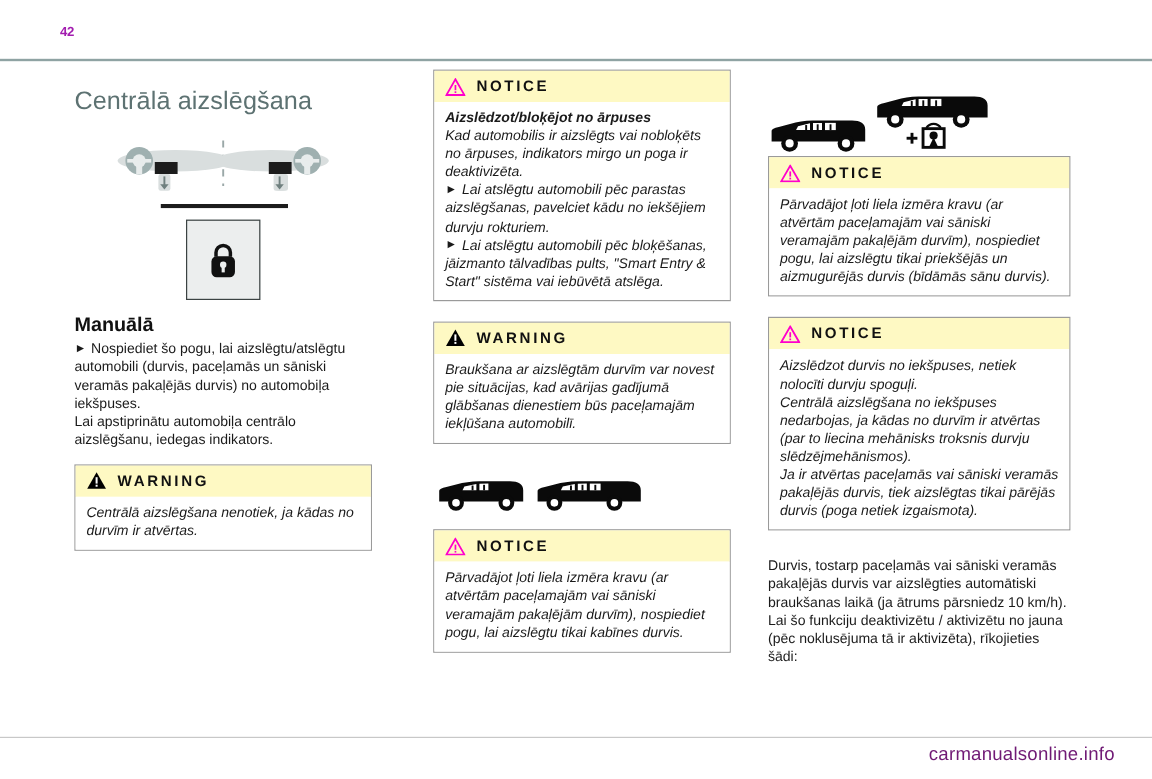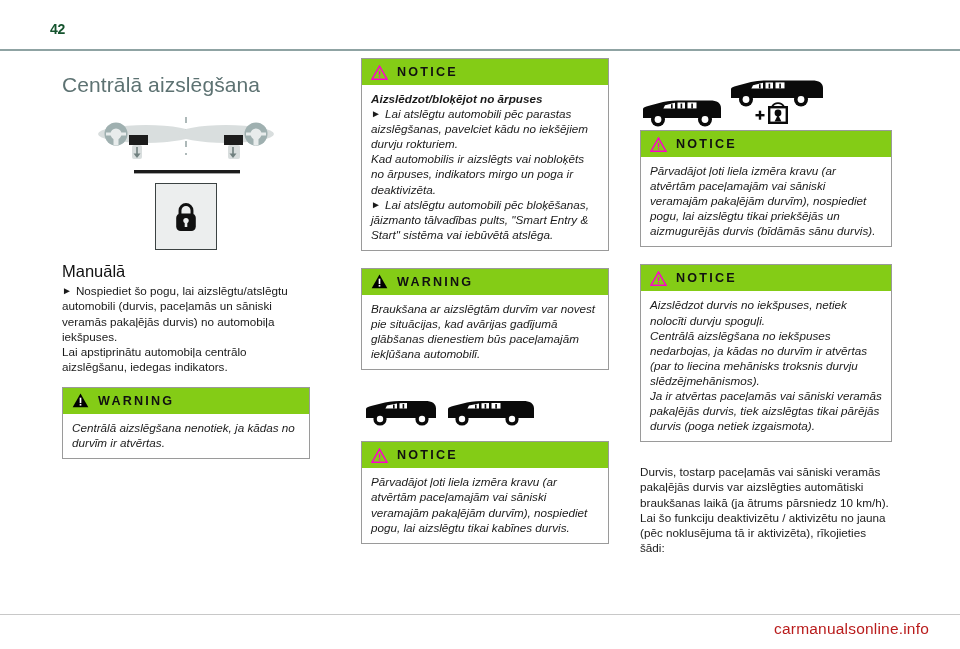--- a/index.html
+++ b/index.html
@@ -14,23 +14,23 @@
     font-family: "Liberation Sans", sans-serif;
     color: #1a1a1a;
     overflow: hidden;
   }
 
   
   .page-number {
     position: absolute;
     left: 50px;
     top: 21px;
-    font-size: 14px;
+    font-size: 11px;
     font-weight: bold;
-    color: #14532d;
+    color: #a21caf;
     letter-spacing: -0.2px;
   }
   .header-rule {
     position: absolute;
     left: 0;
     right: 0;
     top: 49px;
     height: 2px;
     background: #8fa3a3;
   }
@@ -57,21 +57,21 @@
     margin: 14px 0 0 0;
     font-size: 21px;
     font-weight: normal;
     color: #5d7272;
     letter-spacing: 0.1px;
     line-height: 1.2;
   }
   h2.subhead {
     margin: 0 0 2px 0;
     font-size: 16.5px;
-    font-weight: normal;
+    font-weight: bold;
     color: #111111;
     line-height: 1.22;
   }
   p.body {
     margin: 0;
     font-size: 11.7px;
     line-height: 15.1px;
     color: #1a1a1a;
   }
   p.body + p.body { margin-top: 0; }
@@ -84,21 +84,21 @@
     padding-right: 4px;
   }
 
   
   .admon {
     border: 1px solid #9a9a9a;
     background: #ffffff;
     box-sizing: border-box;
   }
   .admon-head {
-    background: #84cc16;
+    background: #fef9c3;
     padding: 5px 8px 5px 9px;
     display: flex;
     align-items: center;
     gap: 9px;
     height: 26px;
     box-sizing: border-box;
   }
   .admon-head .label {
     font-size: 12.6px;
     font-weight: bold;
@@ -176,21 +176,21 @@
     right: 0;
     top: 614px;
     height: 1px;
     background: #c8c8c8;
   }
   .footer-url {
     position: absolute;
     right: 31px;
     top: 620px;
     font-size: 15.5px;
-    color: #b91c1c;
+    color: #701a75;
     letter-spacing: 0.2px;
   }
 </style>
 </head>
 <body>
 
 <div class="page-number">42</div>
 <div class="header-rule"></div>
 
 <div class="columns">
@@ -271,22 +271,22 @@
       <div class="admon-head">
         <svg class="tri" viewBox="0 0 20 18" xmlns="http://www.w3.org/2000/svg">
           <path d="M10 1.3 L19 17 L1 17 Z" fill="none" stroke="#ff00cc" stroke-width="1.8" stroke-linejoin="miter"></path>
           <rect x="9.2" y="7" width="1.7" height="5.2" fill="#ff00cc"></rect>
           <rect x="9.2" y="13.3" width="1.7" height="1.7" fill="#ff00cc"></rect>
         </svg>
         <span class="label">NOTICE</span>
       </div>
       <div class="admon-body">
         <p class="strongline">Aizslēdzot/bloķējot no ārpuses</p>
+        <p>Kad automobilis ir aizslēgts vai nobloķēts no ārpuses, indikators mirgo un poga ir deaktivizēta.</p>
         <p><span class="arrow">►</span><span>Lai atslēgtu automobili pēc parastas aizslēgšanas, pavelciet kādu no iekšējiem durvju rokturiem.</span></p>
-        <p>Kad automobilis ir aizslēgts vai nobloķēts no ārpuses, indikators mirgo un poga ir deaktivizēta.</p>
         <p><span class="arrow">►</span><span>Lai atslēgtu automobili pēc bloķēšanas, jāizmanto tālvadības pults, "Smart Entry &amp; Start" sistēma vai iebūvētā atslēga.</span></p>
       </div>
     </div>
 
     <div class="spacer-md"></div>
 
     <div class="admon">
       <div class="admon-head">
         <svg class="tri" viewBox="0 0 20 18" xmlns="http://www.w3.org/2000/svg">
           <path d="M10 0.6 L19.4 17.2 L0.6 17.2 Z" fill="#000000"></path>

